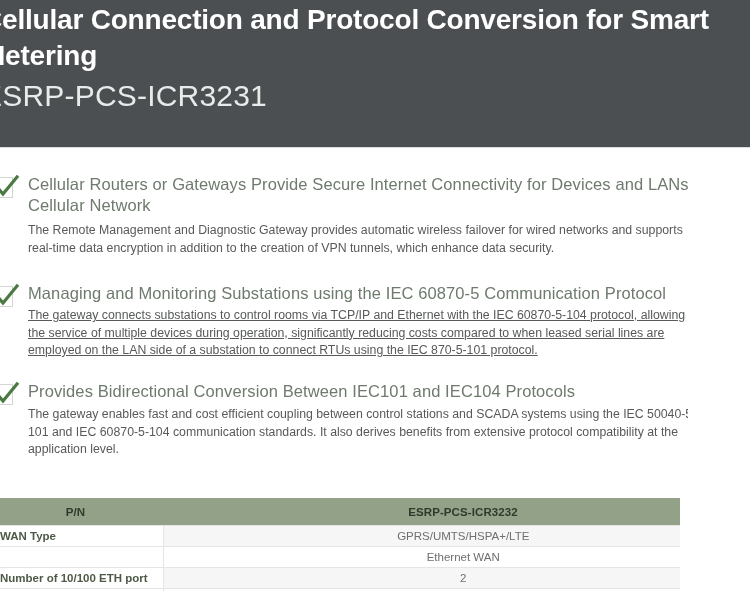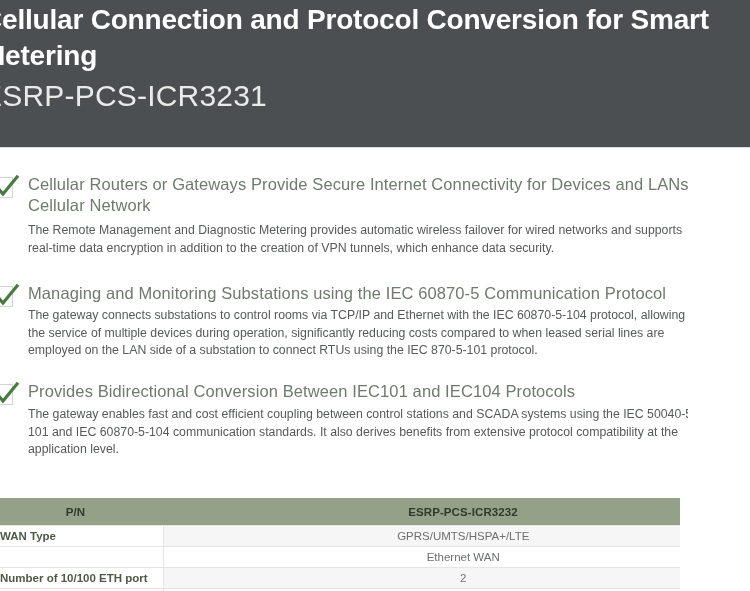--- a/index.html
+++ b/index.html
@@ -112,21 +112,21 @@
     white-space: normal;
     width: 770px;
   }
   .feature-desc {
     margin: 6px 0 0 0;
     color: #57595a;
     font-size: 12.3px;
     line-height: 17.5px;
     width: 670px;
   }
-  .feature-2 .feature-desc { margin-top: 3px; }
+  .feature-2 .feature-desc { margin-top: 3px; text-decoration: underline; }
   .feature-3 .feature-desc { margin-top: 4px; }
 
   
   .spec-table-wrap {
     position: absolute;
     top: 485px;
     left: 0;
     width: 680px;
     height: 106px;
     overflow: hidden;
@@ -191,21 +191,21 @@
   <div class="features">
 
     <div class="feature feature-1">
       <span class="check-box">
         <svg viewBox="0 0 25 25" aria-hidden="true">
           <path d="M3 12 L9 19 L23 2" fill="none" stroke="#4a7a42" stroke-width="3.2" stroke-linecap="square"></path>
         </svg>
       </span>
       <div class="feature-body">
         <h2 class="feature-title wrap">Cellular Routers or Gateways Provide Secure Internet Connectivity for Devices and LANs using a Cellular Network</h2>
-        <p class="feature-desc">The Remote Management and Diagnostic Metering provides automatic wireless failover for wired networks and supports real-time data encryption in addition to the creation of VPN tunnels, which enhance data security.</p>
+        <p class="feature-desc">The Remote Management and Diagnostic Gateway provides automatic wireless failover for wired networks and supports real-time data encryption in addition to the creation of VPN tunnels, which enhance data security.</p>
       </div>
     </div>
 
     <div class="feature feature-2">
       <span class="check-box">
         <svg viewBox="0 0 25 25" aria-hidden="true">
           <path d="M3 12 L9 19 L23 2" fill="none" stroke="#4a7a42" stroke-width="3.2" stroke-linecap="square"></path>
         </svg>
       </span>
       <div class="feature-body">

